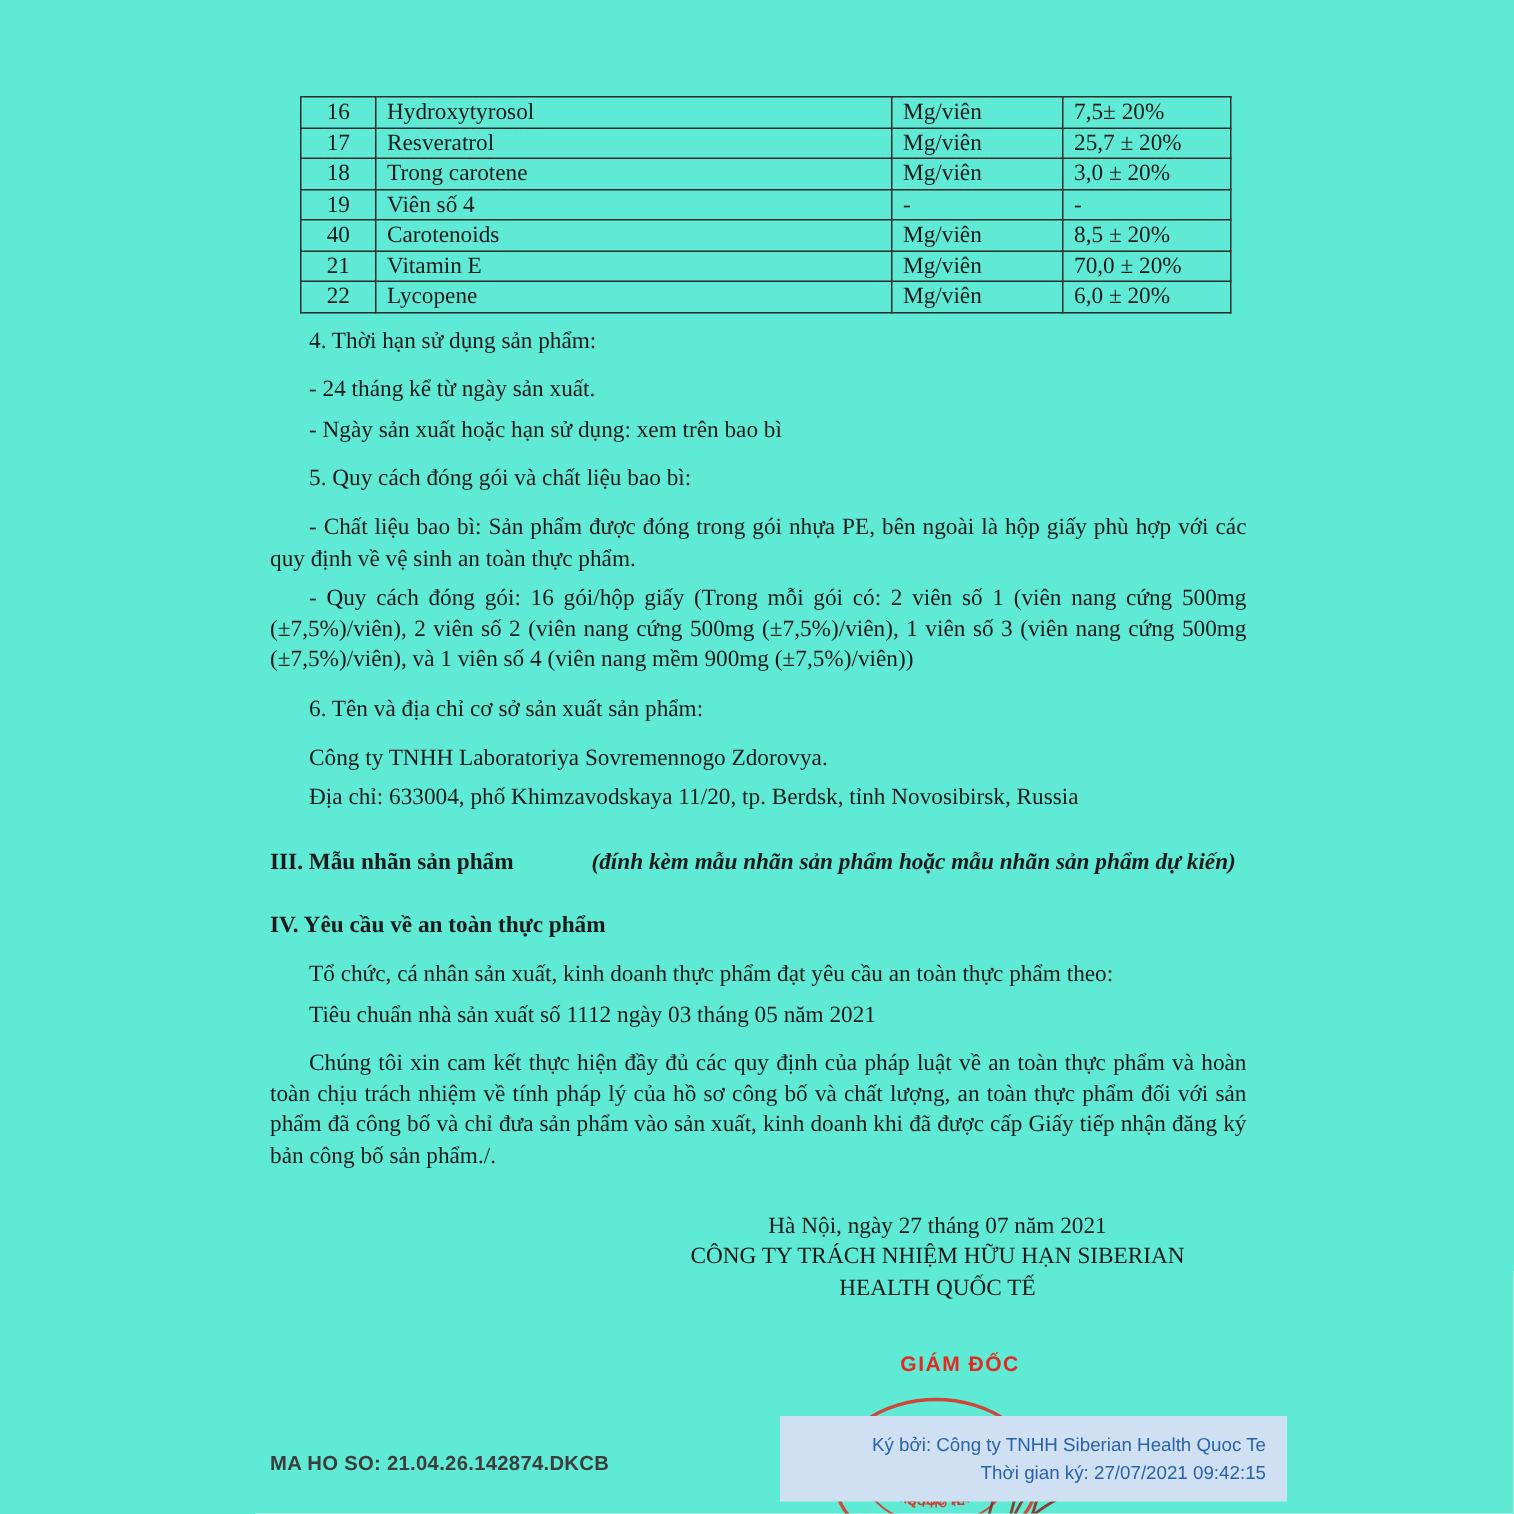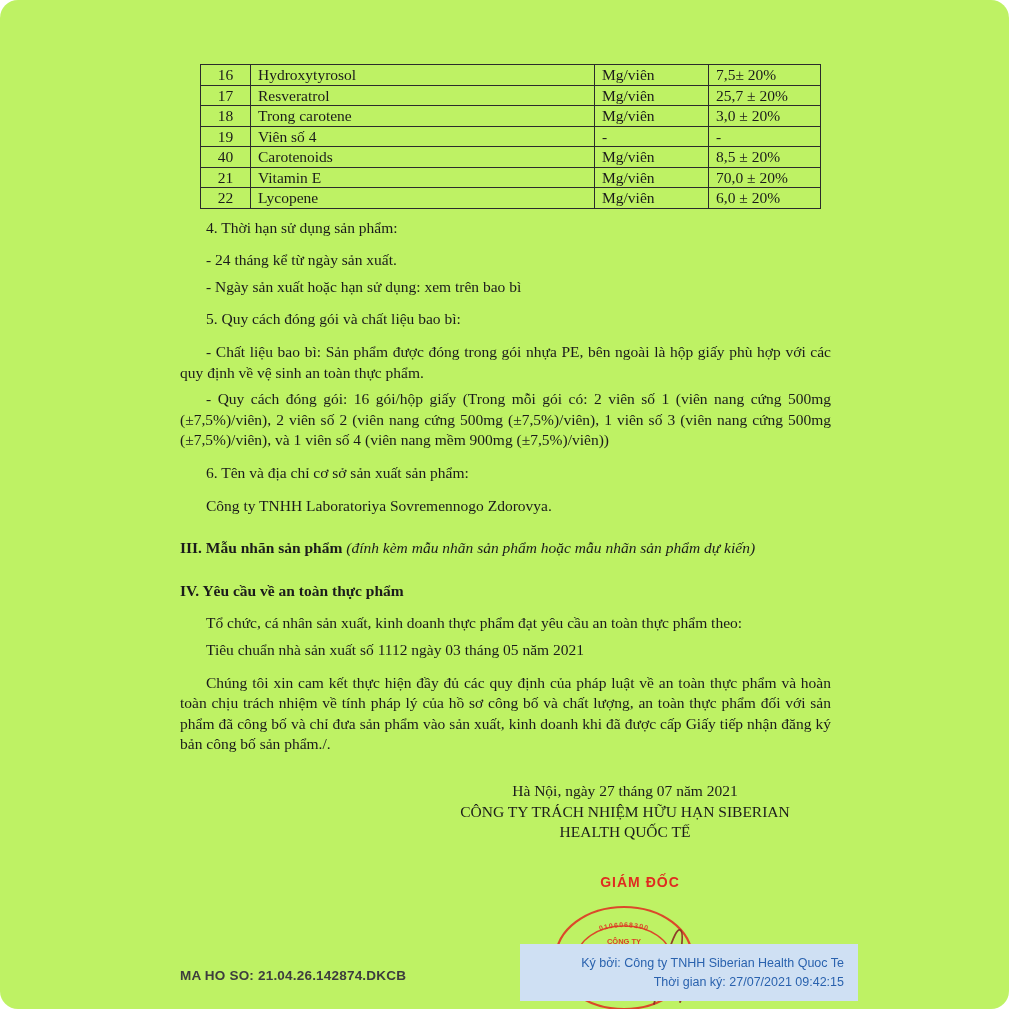--- a/index.html
+++ b/index.html
@@ -4,42 +4,42 @@
 <style>
   * { margin:0; padding:0; box-sizing:border-box; }
   html,body { width:1009px; height:1009px; }
   body {
     background:#ffffff;
     font-family:"Liberation Serif", serif;
     color:#1b1b1b;
     position:relative;
     overflow:hidden;
   }
-  .page { position:absolute; inset:0; background:#bef264;border-radius:18px; }
+  .page { position:absolute; inset:0; background:#5eead4; }
 
   .content {
     position:absolute; left:180px; top:64px; width:651px;
     font-size:15.5px; line-height:1.33;
   }
 
   table.ing { border-collapse:collapse; margin-left:20px; font-size:15.5px; }
   table.ing td { border:1px solid #2b2b2b; padding:0 7px; height:20.5px; line-height:19px; white-space:nowrap; }
   table.ing td.c-no   { width:50px;  text-align:center; }
   table.ing td.c-name { width:344px; }
   table.ing td.c-unit { width:114px; }
   table.ing td.c-value{ width:112px; }
 
   p { margin:0; }
   .para { text-align:justify; }
   .ind  { text-indent:26px; }
   .mt6  { margin-top:6px; }
   .mt9  { margin-top:9px; }
   .mt12 { margin-top:12px; }
   .bold { font-weight:bold; }
-  .boldital { font-weight:normal; font-style:italic; }
+  .boldital { font-weight:bold; font-style:italic;margin-left:48px; }
 
   .heading { font-weight:bold; margin-top:22px; }
 
   .sig-block {
     margin-top:26px; margin-left:255px; width:380px; text-align:center;
   }
   .company-line { text-transform:none; }
 
   .director {
     margin-top:30px; margin-left:30px;
@@ -128,20 +128,21 @@
     <p class="ind mt9">4. Thời hạn sử dụng sản phẩm:</p>
     <p class="ind mt12">- 24 tháng kể từ ngày sản xuất.</p>
     <p class="ind mt6">- Ngày sản xuất hoặc hạn sử dụng: xem trên bao bì</p>
 
     <p class="ind mt12">5. Quy cách đóng gói và chất liệu bao bì:</p>
     <p class="ind para mt12">- Chất liệu bao bì: Sản phẩm được đóng trong gói nhựa PE, bên ngoài là hộp giấy phù hợp với các quy định về vệ sinh an toàn thực phẩm.</p>
     <p class="ind para mt6">- Quy cách đóng gói: 16 gói/hộp giấy (Trong mỗi gói có: 2 viên số 1 (viên nang cứng 500mg (±7,5%)/viên), 2 viên số 2 (viên nang cứng 500mg (±7,5%)/viên), 1 viên số 3 (viên nang cứng 500mg (±7,5%)/viên), và 1 viên số 4 (viên nang mềm 900mg (±7,5%)/viên))</p>
 
     <p class="ind mt12">6. Tên và địa chỉ cơ sở sản xuất sản phẩm:</p>
     <p class="ind mt12">Công ty TNHH Laboratoriya Sovremennogo Zdorovya.</p>
+    <p class="ind mt6">Địa chỉ: 633004, phố Khimzavodskaya 11/20, tp. Berdsk, tỉnh Novosibirsk, Russia</p>
 
     <p class="heading"><span class="bold">III. Mẫu nhãn sản phẩm</span><span class="boldital"> (đính kèm mẫu nhãn sản phẩm hoặc mẫu nhãn sản phẩm dự kiến)</span></p>
 
     <p class="heading">IV. Yêu cầu về an toàn thực phẩm</p>
 
     <p class="ind mt12">Tổ chức, cá nhân sản xuất, kinh doanh thực phẩm đạt yêu cầu an toàn thực phẩm theo:</p>
     <p class="ind mt6">Tiêu chuẩn nhà sản xuất số 1112 ngày 03 tháng 05 năm 2021</p>
 
     <p class="ind para mt12">Chúng tôi xin cam kết thực hiện đầy đủ các quy định của pháp luật về an toàn thực phẩm và hoàn toàn chịu trách nhiệm về tính pháp lý của hồ sơ công bố và chất lượng, an toàn thực phẩm đối với sản phẩm đã công bố và chỉ đưa sản phẩm vào sản xuất, kinh doanh khi đã được cấp Giấy tiếp nhận đăng ký bản công bố sản phẩm./.</p>
 

